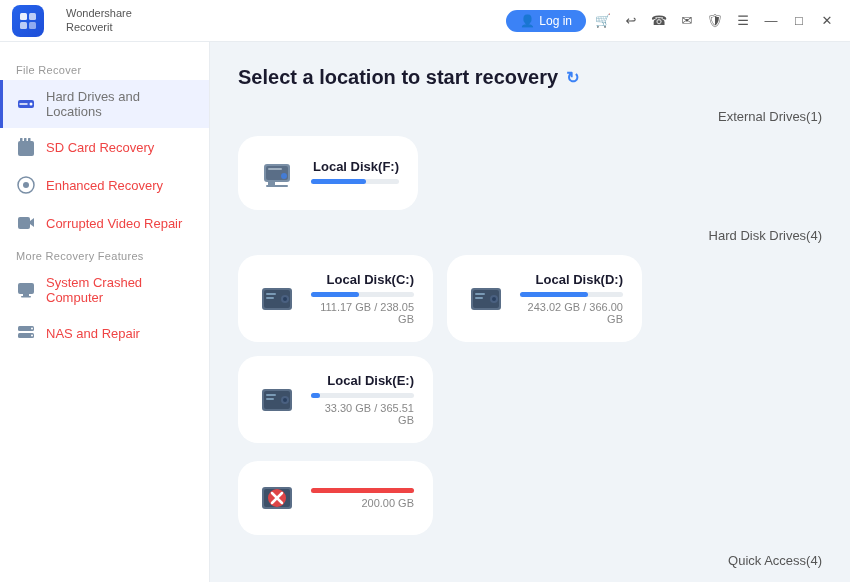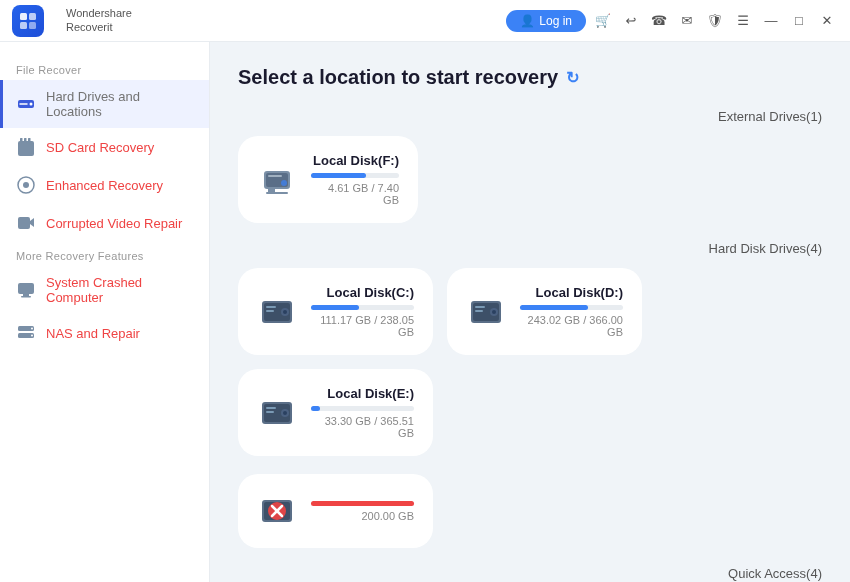--- a/index.html
+++ b/index.html
@@ -233,21 +233,20 @@
             <rect x="8" y="31" width="22" height="2" rx="1" fill="#7a8fa6"></rect>
             <rect x="10" y="14" width="14" height="2" rx="1" fill="#a0b0c0"></rect>
             <circle cx="26" cy="22" r="3" fill="#3b82f6" opacity="0.7"></circle>
           </svg>
         </div>
         <div class="drive-info">
           <div class="drive-name">Local Disk(F:)</div>
           <div class="drive-bar-bg">
             <div class="drive-bar-fill" style="width:62%; background:#3b82f6;"></div>
           </div>
-          <div class="drive-size">4.61 GB / 7.40 GB</div>
         </div>
       </div>
     </div>
 
     <div class="section-label">Hard Disk Drives(4)</div>
     <div class="drives-row">
       <div class="drive-card hdd">
         <div class="drive-icon">
           <svg width="38" height="38" viewBox="0 0 38 38" fill="none">
             <rect x="4" y="8" width="30" height="22" rx="3" fill="#5a6e87"></rect>

